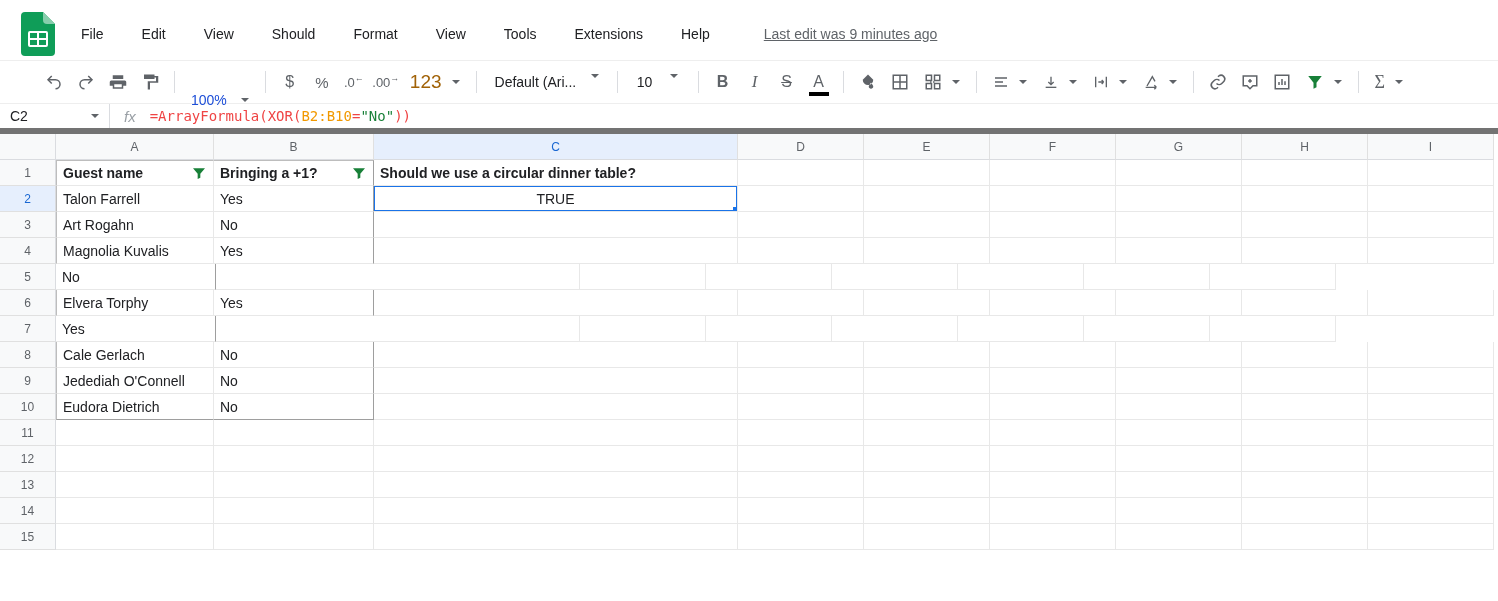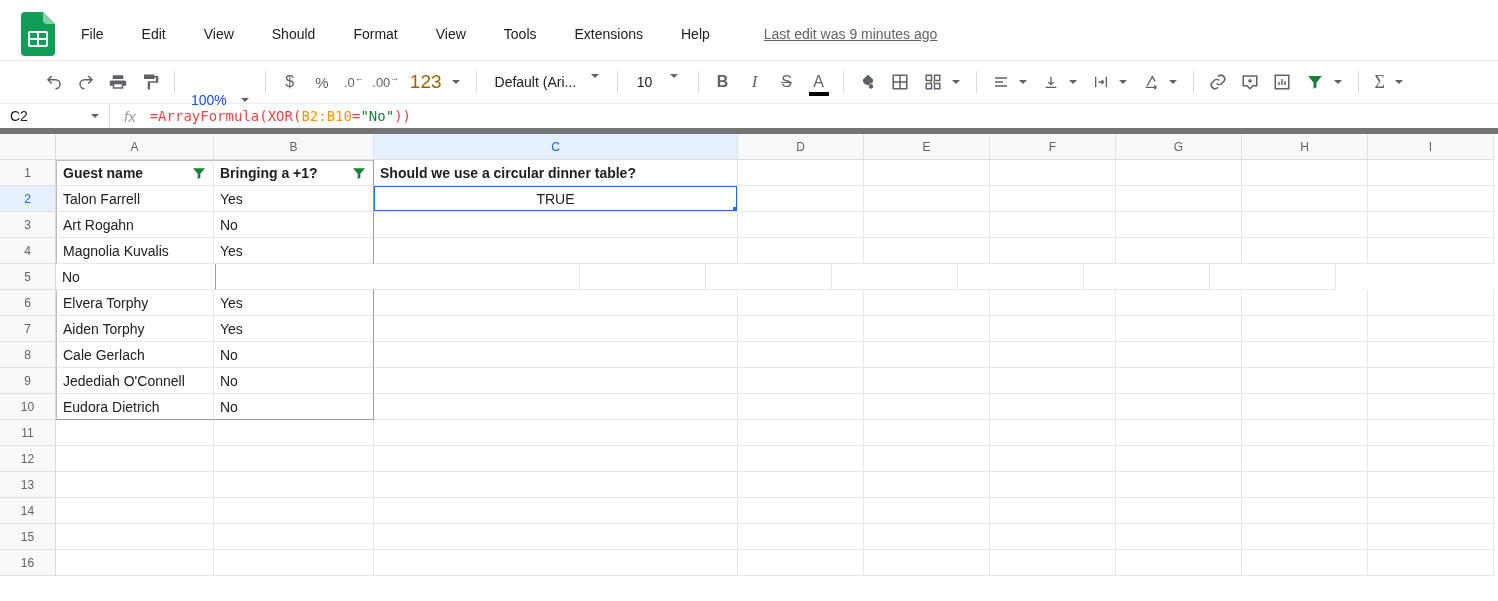--- a/index.html
+++ b/index.html
@@ -352,23 +352,20 @@
         <div class="cell cC"></div>
         <div class="cell cD"></div>
         <div class="cell cE"></div>
         <div class="cell cF"></div>
         <div class="cell cG"></div>
         <div class="cell cH"></div>
         <div class="cell cI"></div>
       </div>
       <div class="row">
         <div class="rh">7</div>
-        <div class="cell cA region-left">
-          <span>Aiden Torphy</span>
-        </div>
         <div class="cell cB region-right">
           <span>Yes</span>
         </div>
         <div class="cell cC"></div>
         <div class="cell cD"></div>
         <div class="cell cE"></div>
         <div class="cell cF"></div>
         <div class="cell cG"></div>
         <div class="cell cH"></div>
         <div class="cell cI"></div>
@@ -474,26 +471,14 @@
         <div class="cell cA"></div>
         <div class="cell cB"></div>
         <div class="cell cC"></div>
         <div class="cell cD"></div>
         <div class="cell cE"></div>
         <div class="cell cF"></div>
         <div class="cell cG"></div>
         <div class="cell cH"></div>
         <div class="cell cI"></div>
       </div>
-      <div class="row">
-        <div class="rh">16</div>
-        <div class="cell cA"></div>
-        <div class="cell cB"></div>
-        <div class="cell cC"></div>
-        <div class="cell cD"></div>
-        <div class="cell cE"></div>
-        <div class="cell cF"></div>
-        <div class="cell cG"></div>
-        <div class="cell cH"></div>
-        <div class="cell cI"></div>
-      </div>
     </div>
 </div>
 
 </body></html>

